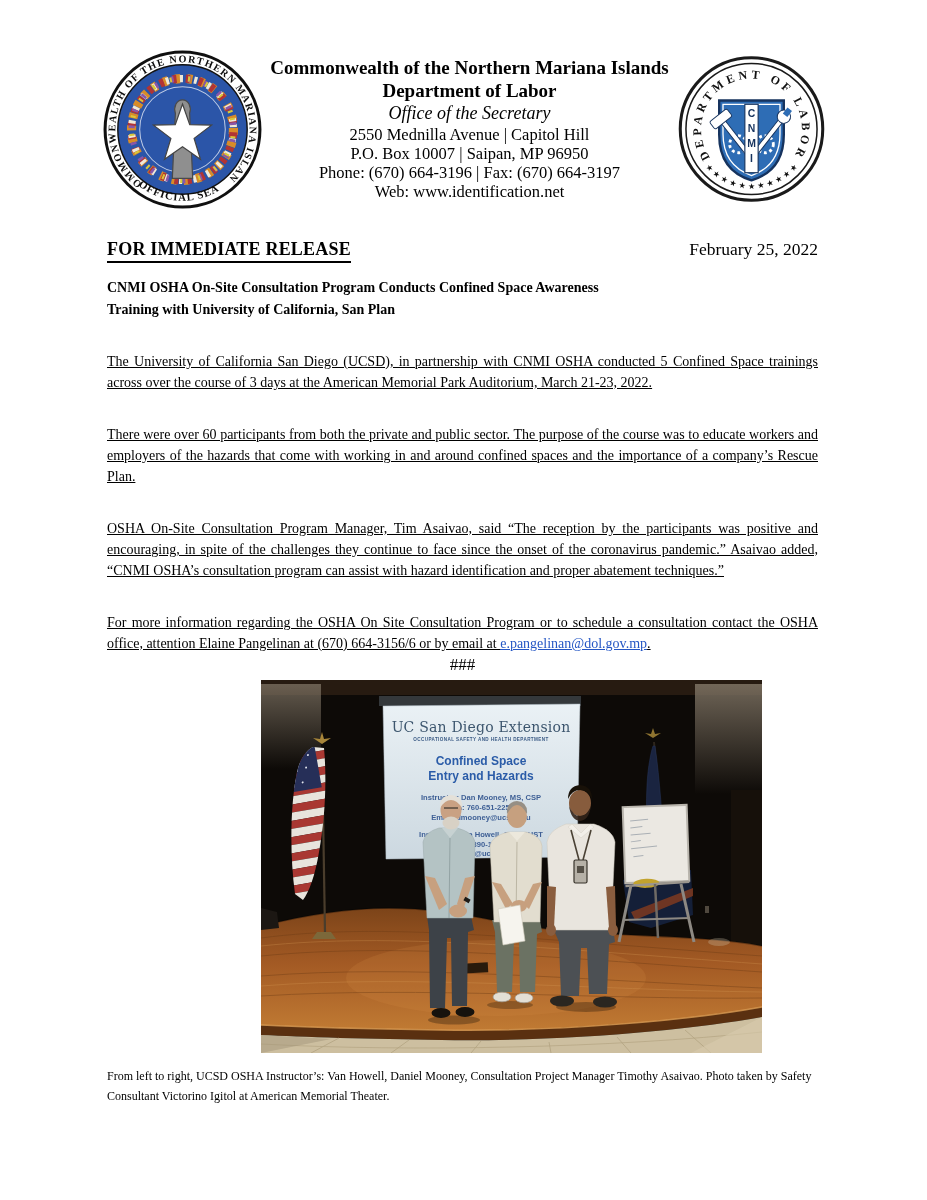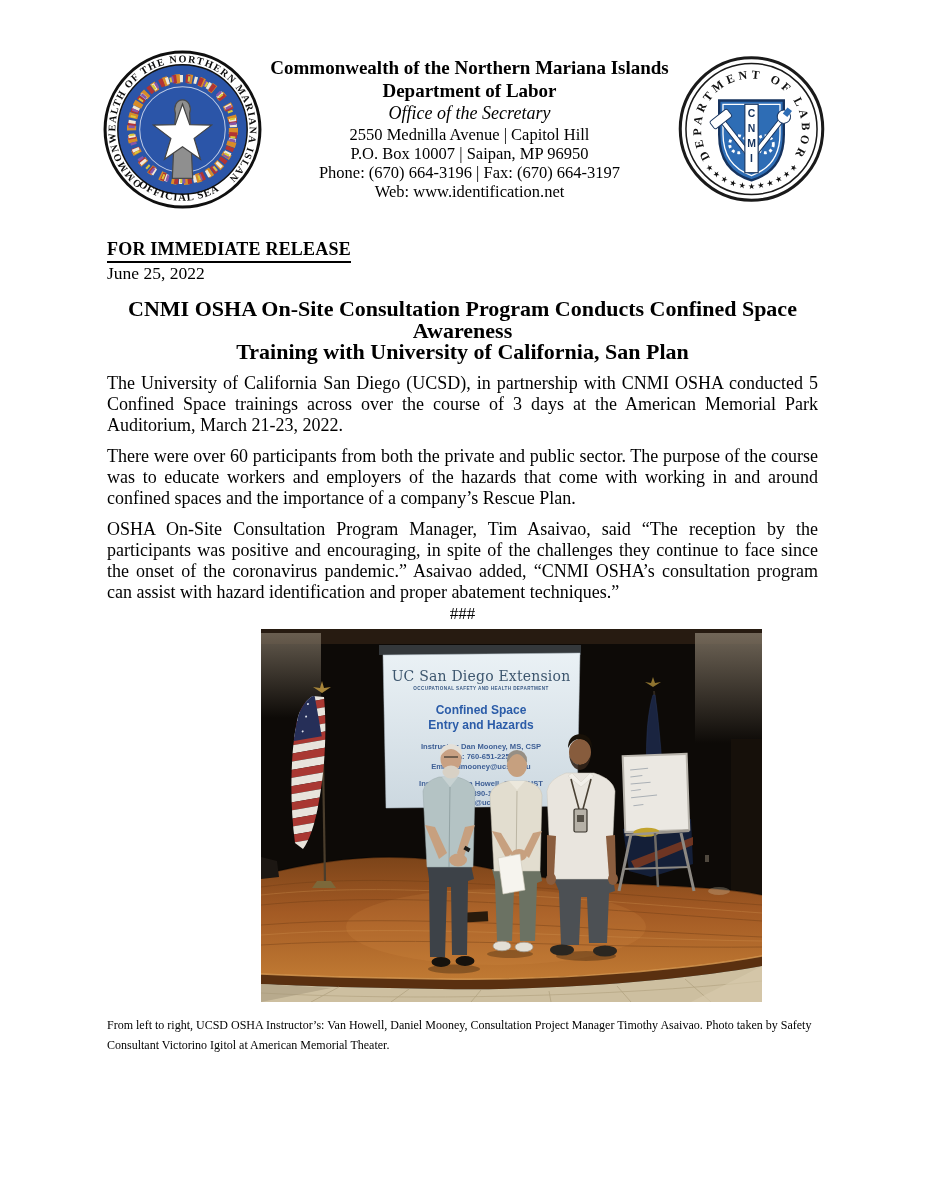--- a/index.html
+++ b/index.html
@@ -12,26 +12,26 @@
   
   .letterhead { display:flex; align-items:flex-start; padding:48px 98px 0 100px; }
   .seal { flex:none; }
   .lh-center { flex:1; text-align:center; padding-top:8px; }
   .lh1 { font-size:19px; font-weight:bold; line-height:23px; }
   .lh2 { font-size:19px; font-weight:bold; line-height:23px; }
   .lh3 { font-size:18px; line-height:23px;font-style:italic; }
   .lh-sm { font-size:16.5px; line-height:19px; }
   
   .content { margin:0 109px 0 107px; }
-  .release-row { display:flex; justify-content:space-between; align-items:baseline; margin-top:24px;flex-direction:column; }
+  .release-row { display:flex; justify-content:space-between; align-items:baseline; margin-top:24px; }
   .release-label { font-weight:bold; font-size:18px; letter-spacing:.2px;
                    border-bottom:2px solid #000; padding-bottom:1px; }
   .release-date { font-size:17.5px; }
-  .doc-title { text-align:center; font-weight:bold; font-size:22px; line-height:21.5px; margin-top:14px; }
-  .body-p { font-size:18px; line-height:21px; text-align:justify; margin-top:10px; }
+  .doc-title { text-align:left; font-weight:bold; font-size:14px; line-height:21.5px; margin-top:14px; }
+  .body-p { font-size:14px; line-height:21px; text-align:justify; margin-top:31px;text-decoration:underline; }
   .email-link { color:#2456c4; text-decoration:underline; cursor:pointer; }
   .end-marks { text-align:center; font-size:17px; margin-top:1px; }
   .photo-fig { width:501px; height:373px; margin:5px auto 0;padding-left:48px; }
   .photo-fig svg { display:block; }
   .caption { font-size:12px; line-height:20px; margin-top:13px; }
   .seal-ring-text { font-family:"Liberation Serif",serif; font-weight:bold; }
 </style>
 </head>
 <body>
 
@@ -123,31 +123,32 @@
           <textPath href="#sealR-bot" startOffset="50%" text-anchor="middle">★ ★ ★ ★ ★ ★ ★ ★ ★ ★ ★</textPath>
         </text>
       </svg>
     </div>
   </header>
 
   <div class="content">
 
     <div class="release-row">
       <span class="release-label">FOR IMMEDIATE RELEASE</span>
-      <span class="release-date">June 25, 2022</span>
+      <span class="release-date">February 25, 2022</span>
     </div>
 
     <div class="doc-title">
       <div>CNMI OSHA On-Site Consultation Program Conducts Confined Space Awareness</div>
       <div>Training with University of California, San Plan</div>
     </div>
 
     <p class="body-p">The University of California San Diego (UCSD), in partnership with CNMI OSHA conducted 5 Confined Space trainings across over the course of 3 days at the American Memorial Park Auditorium, March 21-23, 2022.</p>
     <p class="body-p">There were over 60 participants from both the private and public sector. The purpose of the course was to educate workers and employers of the hazards that come with working in and around confined spaces and the importance of a company’s Rescue Plan.</p>
     <p class="body-p">OSHA On-Site Consultation Program Manager, Tim Asaivao, said “The reception by the participants was positive and encouraging, in spite of the challenges they continue to face since the onset of the coronavirus pandemic.” Asaivao added, “CNMI OSHA’s consultation program can assist with hazard identification and proper abatement techniques.”</p>
+    <p class="body-p"><span>For more information regarding the OSHA On Site Consultation Program or to schedule a consultation contact the OSHA office, attention Elaine Pangelinan at (670) 664-3156/6 or by email at </span><a class="email-link">e.pangelinan@dol.gov.mp</a><span>.</span></p>
 
     <div class="end-marks">###</div>
   </div>
 
   <figure class="photo-fig">
     <svg width="501" height="373" viewBox="0 0 501 373">
       <defs>
         <linearGradient id="woodGrad" x1="0" y1="0" x2="0" y2="1">
           <stop offset="0" stop-color="#7c4419"></stop>
             <stop offset=".45" stop-color="#a35a24"></stop>

